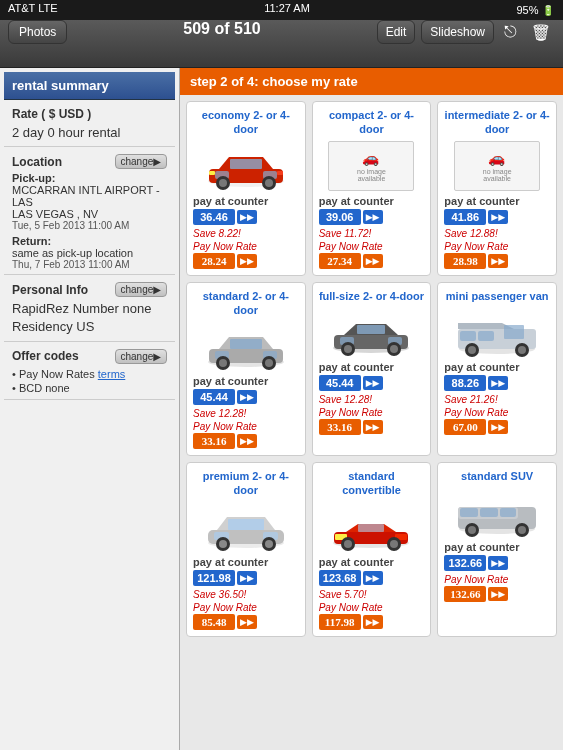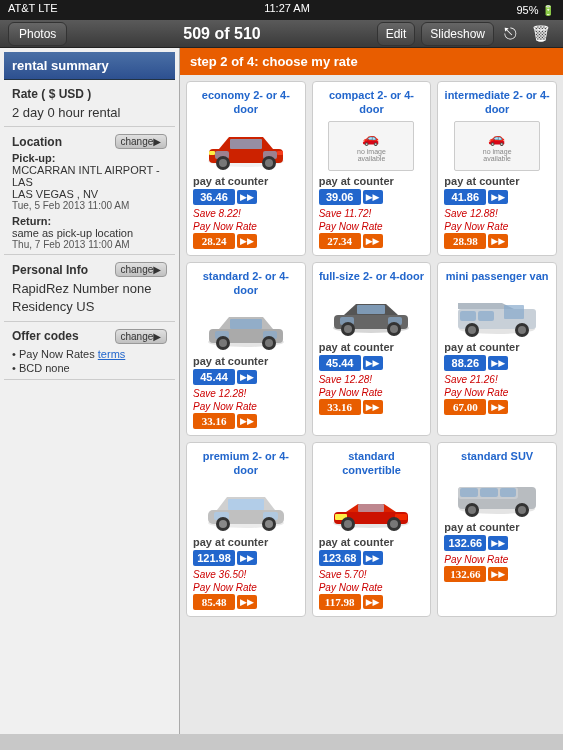--- a/index.html
+++ b/index.html
@@ -14,23 +14,23 @@
       justify-content: space-between;
       padding: 2px 8px;
       height: 20px;
     }
     .status-left { display: flex; gap: 6px; }
     .status-right { display: flex; gap: 4px; align-items: center; }
 
     
     .nav-bar {
       background: linear-gradient(180deg, #5a5a5a 0%, #3a3a3a 100%);
-      height: 28px;
-      display: flex;
-      align-items: center;
+      height: 48px;
+      display: flex;
+      align-items: flex-start;
       justify-content: space-between;
       padding: 0 8px;
       border-bottom: 1px solid #222;
     }
     .nav-photos-btn {
       background: linear-gradient(180deg, #666 0%, #444 100%);
       border: 1px solid #333;
       border-radius: 6px;
       color: white;
       font-size: 12px;

